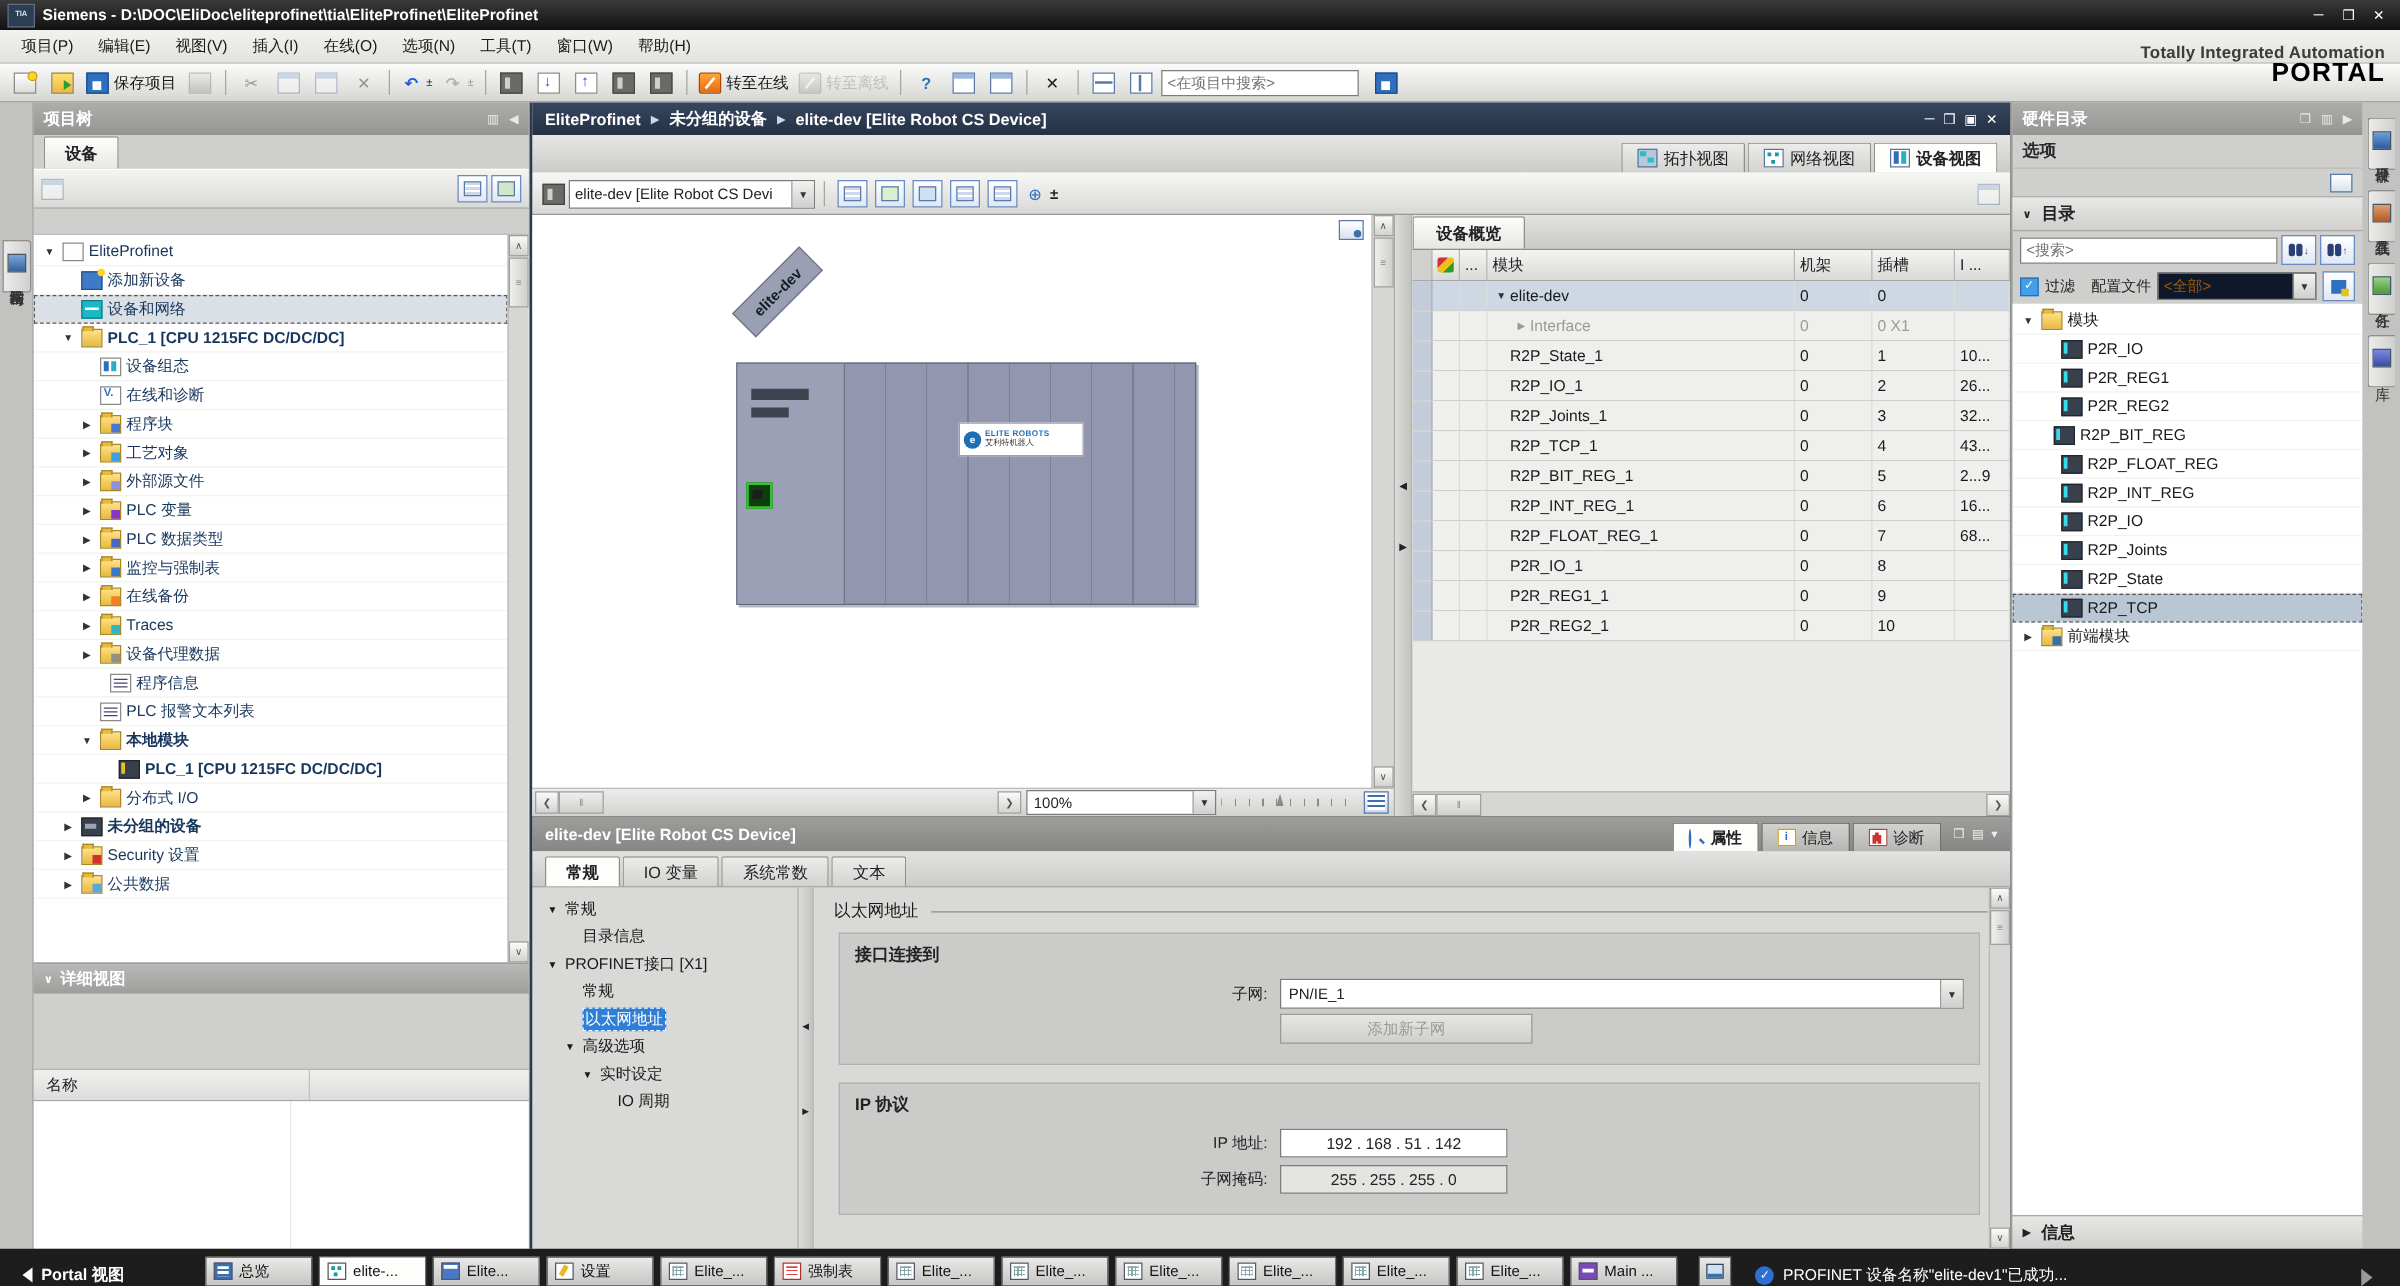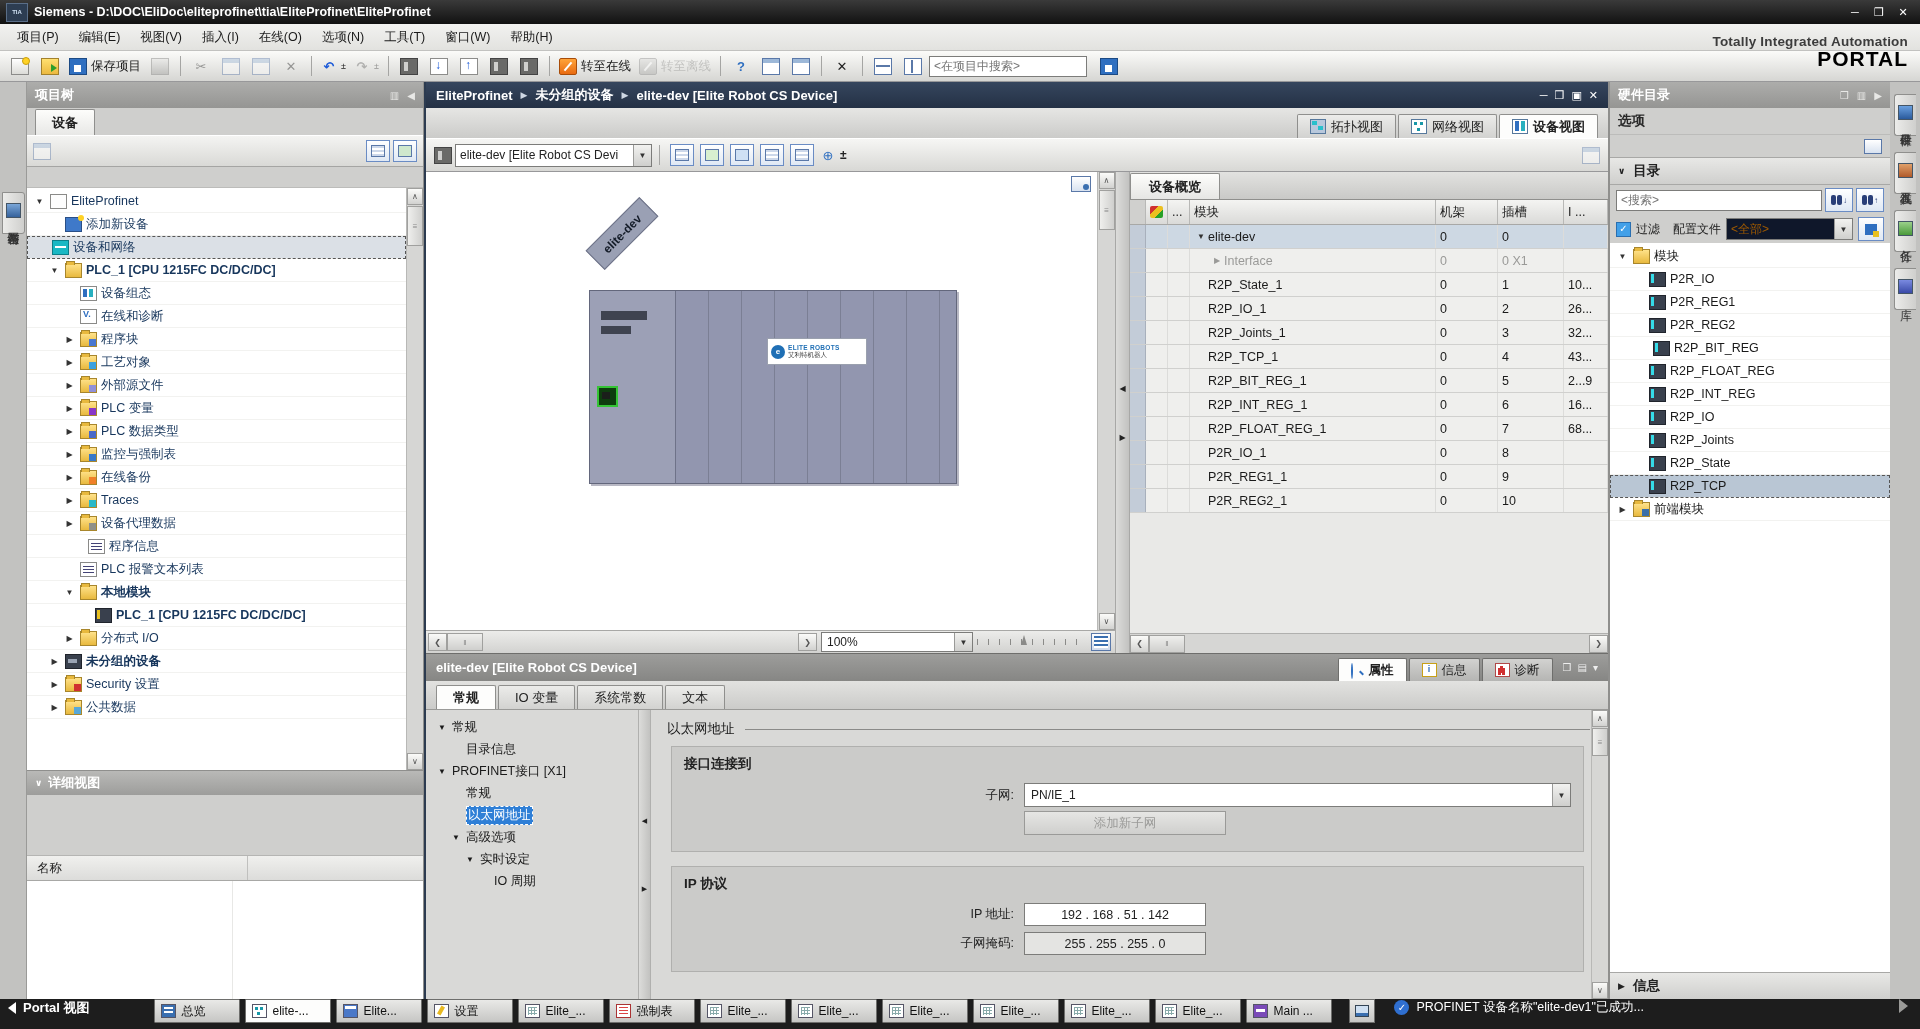--- a/index.html
+++ b/index.html
@@ -243,21 +243,21 @@
   .filtbtn{width:24px;height:22px;border:1px solid #6a8cc4;background:linear-gradient(#fff,#dfe8f4);display:flex;align-items:center;justify-content:center;flex:none}
   .filtbtn .fi{width:12px;height:11px;background:#2f6fc0;position:relative}
   .filtbtn .fi::after{content:"";position:absolute;right:-2px;bottom:-2px;width:6px;height:6px;background:#e8c020}
   .ctree{flex:1;background:#fff;overflow:hidden;padding-top:2px;min-height:0}
   .ctree .trow .lbl{color:#1a1a1a}
   .ctree .trow.sel{background:#b9c6d4;outline:1px dashed #555;outline-offset:-1px}
   .cinfo{height:26px;background:linear-gradient(#e8e8e6,#cfcfcd);border-top:1px solid #a8a8a6;display:flex;align-items:center;gap:8px;padding:0 8px;font-weight:bold;font-size:13.5px;flex:none}
   .rstrip{width:30px;background:#c2c2c0;display:flex;flex-direction:column;align-items:center;padding-top:12px;flex:none;gap:16px}
   .rstrip .vtab{border-radius:3px 0 0 3px;border-right:none;margin-bottom:0}
   
-  .taskbar{height:30px;background:#1d1d1d;display:flex;align-items:flex-start;padding:0 8px;gap:5px;flex:none}
+  .taskbar{height:30px;background:#1d1d1d;display:flex;align-items:flex-end;padding:0 18px;gap:5px;flex:none}
   .portal{color:#fff;font-weight:bold;font-size:13px;display:flex;align-items:center;gap:7px;margin-right:60px}
   .portal .tri{width:0;height:0;border-right:8px solid #fff;border-top:6px solid transparent;border-bottom:6px solid transparent}
   .task{height:22px;min-width:72px;background:linear-gradient(#e9e9e7,#c6c6c4);border:1px solid #6e6e6c;display:flex;align-items:center;gap:5px;padding:0 6px;font-size:12px;color:#111;border-radius:1px}
   .task.active{background:#fdfdfc}
   .tico{width:13px;height:12px;flex:none;position:relative;border:1px solid #556;background:#fff}
   .tico-overview{background:#3a6fb0}.tico-overview::after{content:"";position:absolute;inset:2px;background:repeating-linear-gradient(#fff 0 2px,transparent 2px 4px)}
   .tico-network{background:#fff}.tico-network::after{content:"";position:absolute;left:2px;top:2px;width:3px;height:3px;background:#1898a8;box-shadow:5px 0 0 #1898a8,2px 5px 0 #1898a8}
   .tico-window{background:#4a78c8}.tico-window::after{content:"";position:absolute;left:1px;top:1px;right:1px;height:3px;background:#fff}
   .tico-settings{background:#fff}.tico-settings::after{content:"";position:absolute;left:4px;top:1px;width:4px;height:9px;background:#e8b920;transform:rotate(30deg)}
   .tico-table{background:#fff}.tico-table::after{content:"";position:absolute;inset:2px;background:repeating-linear-gradient(#8aa 0 1px,transparent 1px 3px),repeating-linear-gradient(90deg,#8aa 0 1px,transparent 1px 3px)}
@@ -438,21 +438,21 @@
               <span class="tic tico-project" data-icon="project"></span>
               <span class="lbl">EliteProfinet</span>
             </div>
 
             <div class="trow" style="padding-left: 21px;">
               <span class="exp"></span>
               <span class="tic tico-add-device" data-icon="add-device"></span>
               <span class="lbl">添加新设备</span>
             </div>
 
-            <div class="trow marquee" style="padding-left: 8px;">
+            <div class="trow marquee" style="padding-left: 21px;">
               <span class="exp"></span>
               <span class="tic tico-devices-networks" data-icon="devices-networks"></span>
               <span class="lbl">设备和网络</span>
             </div>
 
             <div class="trow bold" style="padding-left: 21px;">
               <span class="exp">▼</span>
               <span class="tic fold tico-plc-folder" data-icon="plc-folder"></span>
               <span class="lbl">PLC_1 [CPU 1215FC DC/DC/DC]</span>
             </div>
@@ -1061,21 +1061,21 @@
             <span class="tic tico-module" data-icon="module"></span>
             <span class="lbl">P2R_REG1</span>
           </div>
 
           <div class="trow" style="padding-left: 22px;">
             <span class="exp"></span>
             <span class="tic tico-module" data-icon="module"></span>
             <span class="lbl">P2R_REG2</span>
           </div>
 
-          <div class="trow" style="padding-left: 26px;">
+          <div class="trow" style="padding-left: 16px;">
             <span class="exp"></span>
             <span class="tic tico-module" data-icon="module"></span>
             <span class="lbl">R2P_BIT_REG</span>
           </div>
 
           <div class="trow" style="padding-left: 22px;">
             <span class="exp"></span>
             <span class="tic tico-module" data-icon="module"></span>
             <span class="lbl">R2P_FLOAT_REG</span>
           </div>

